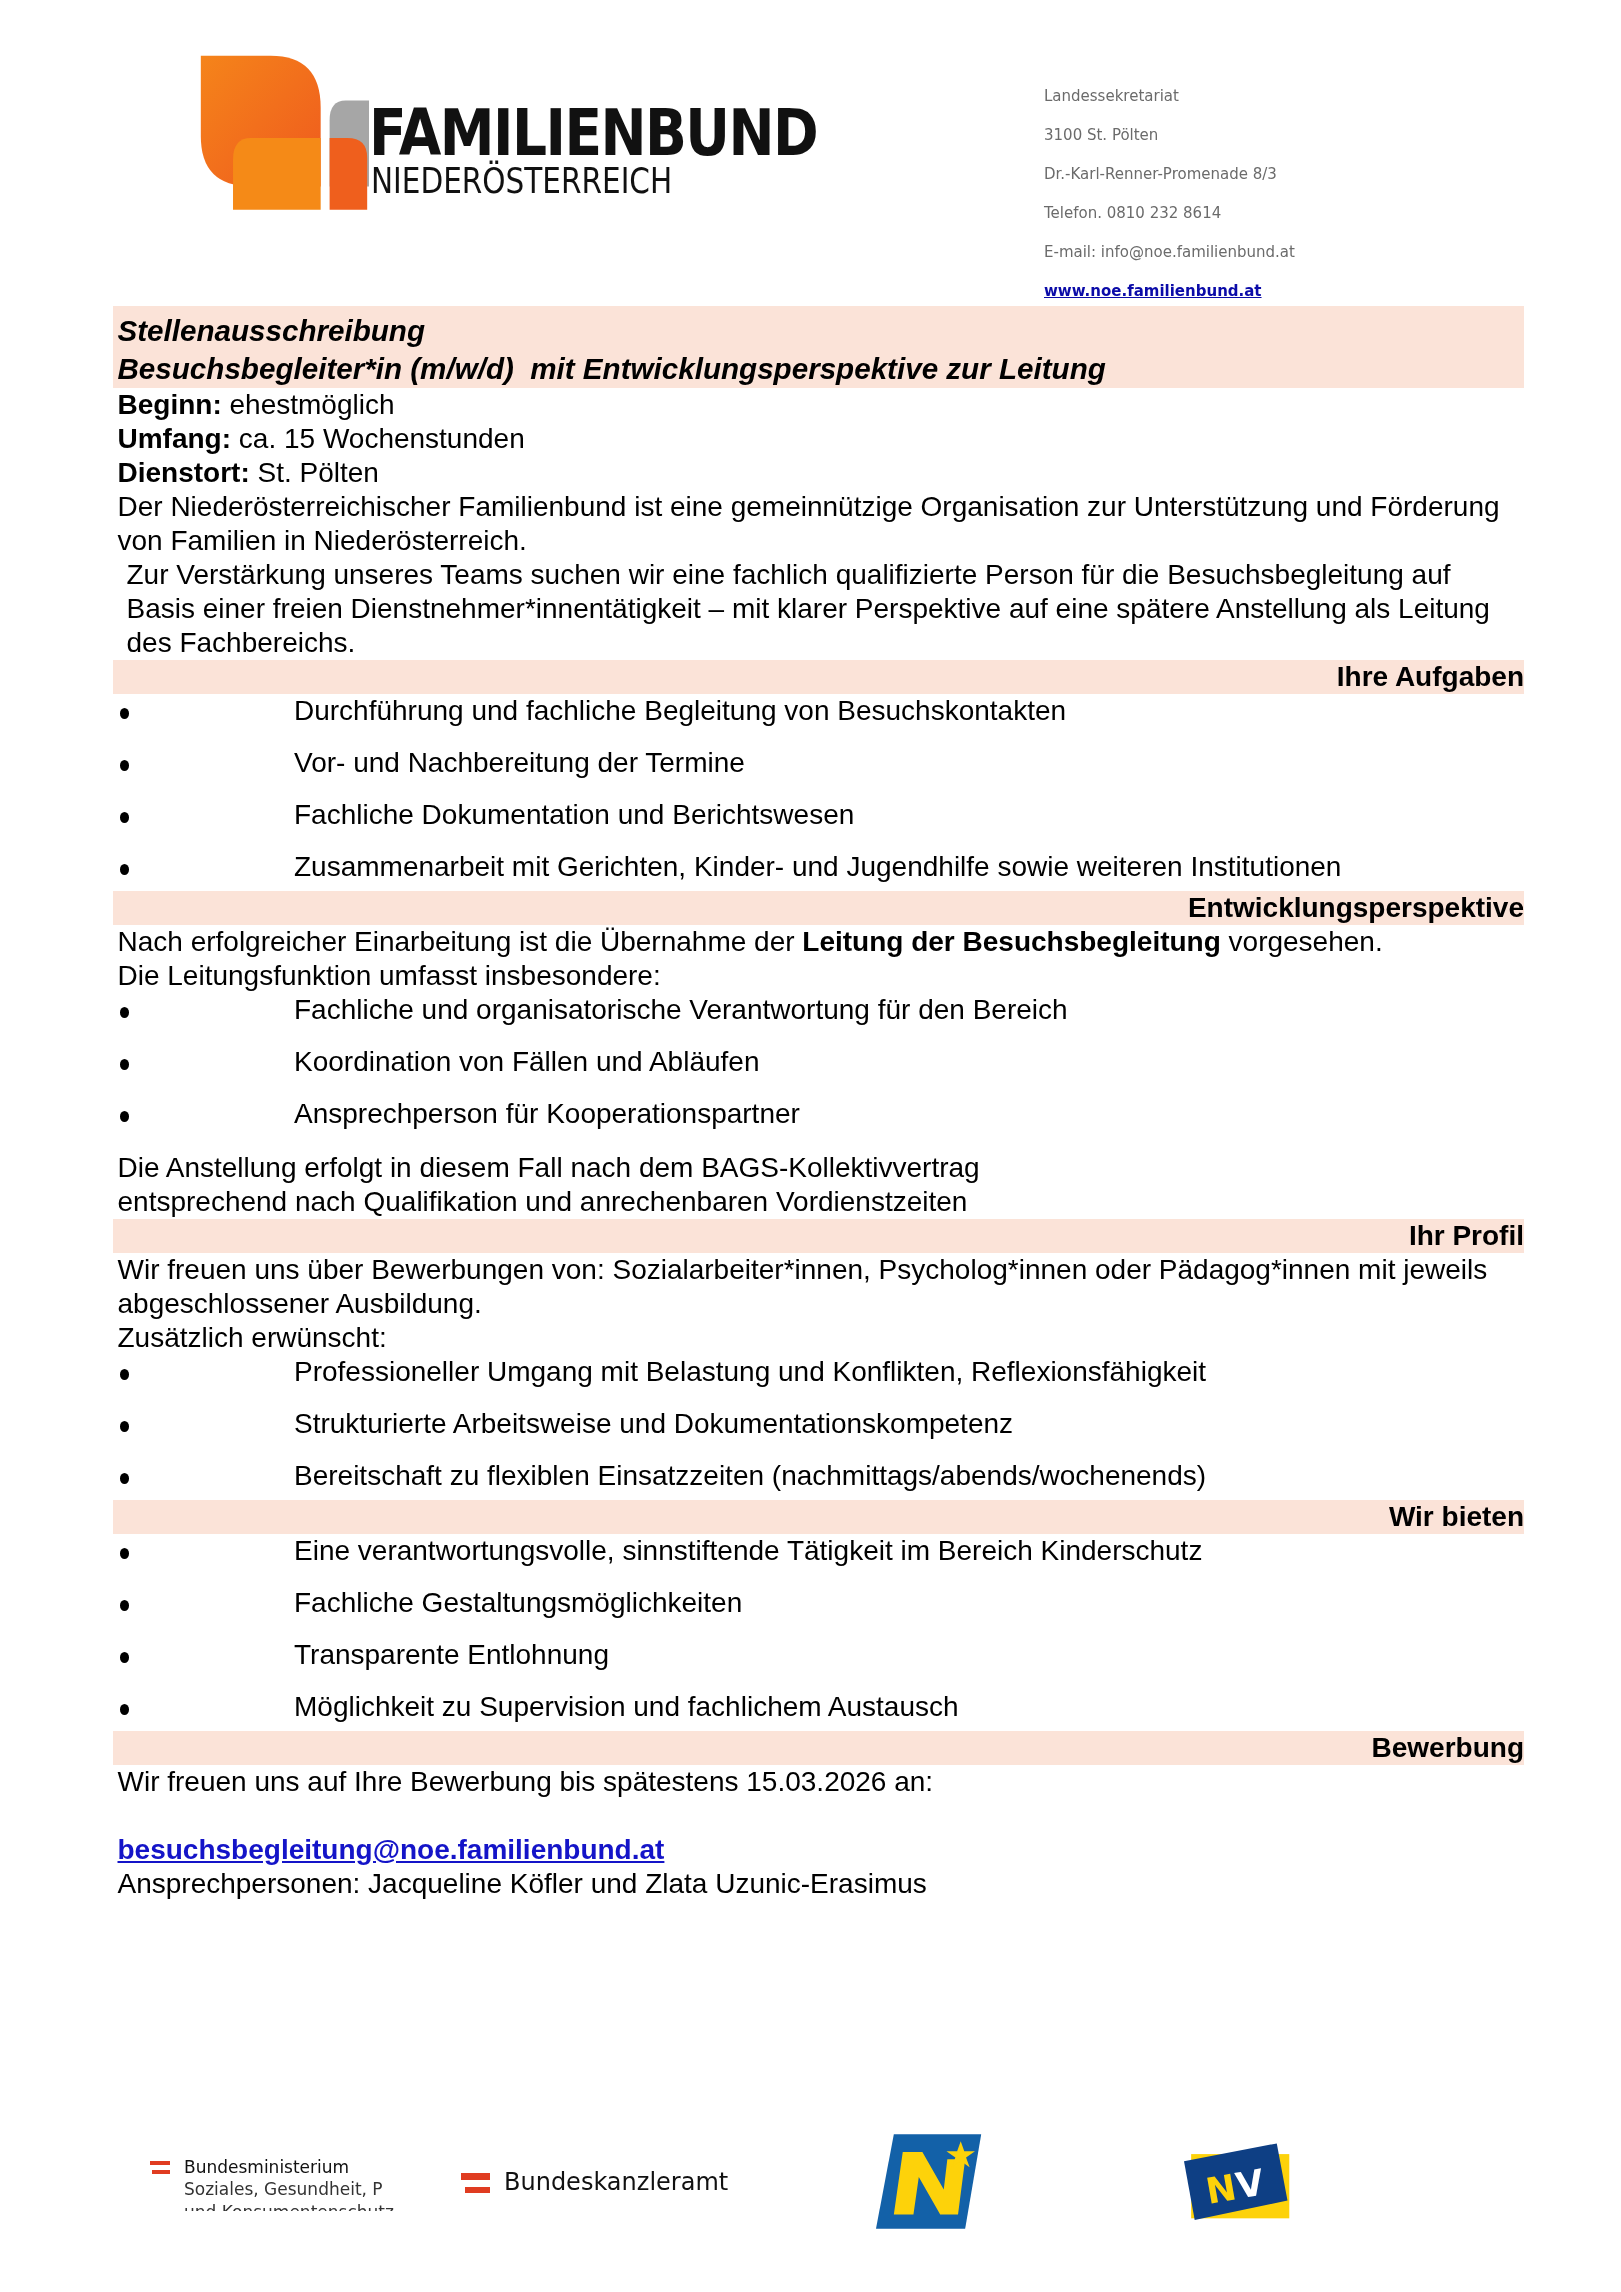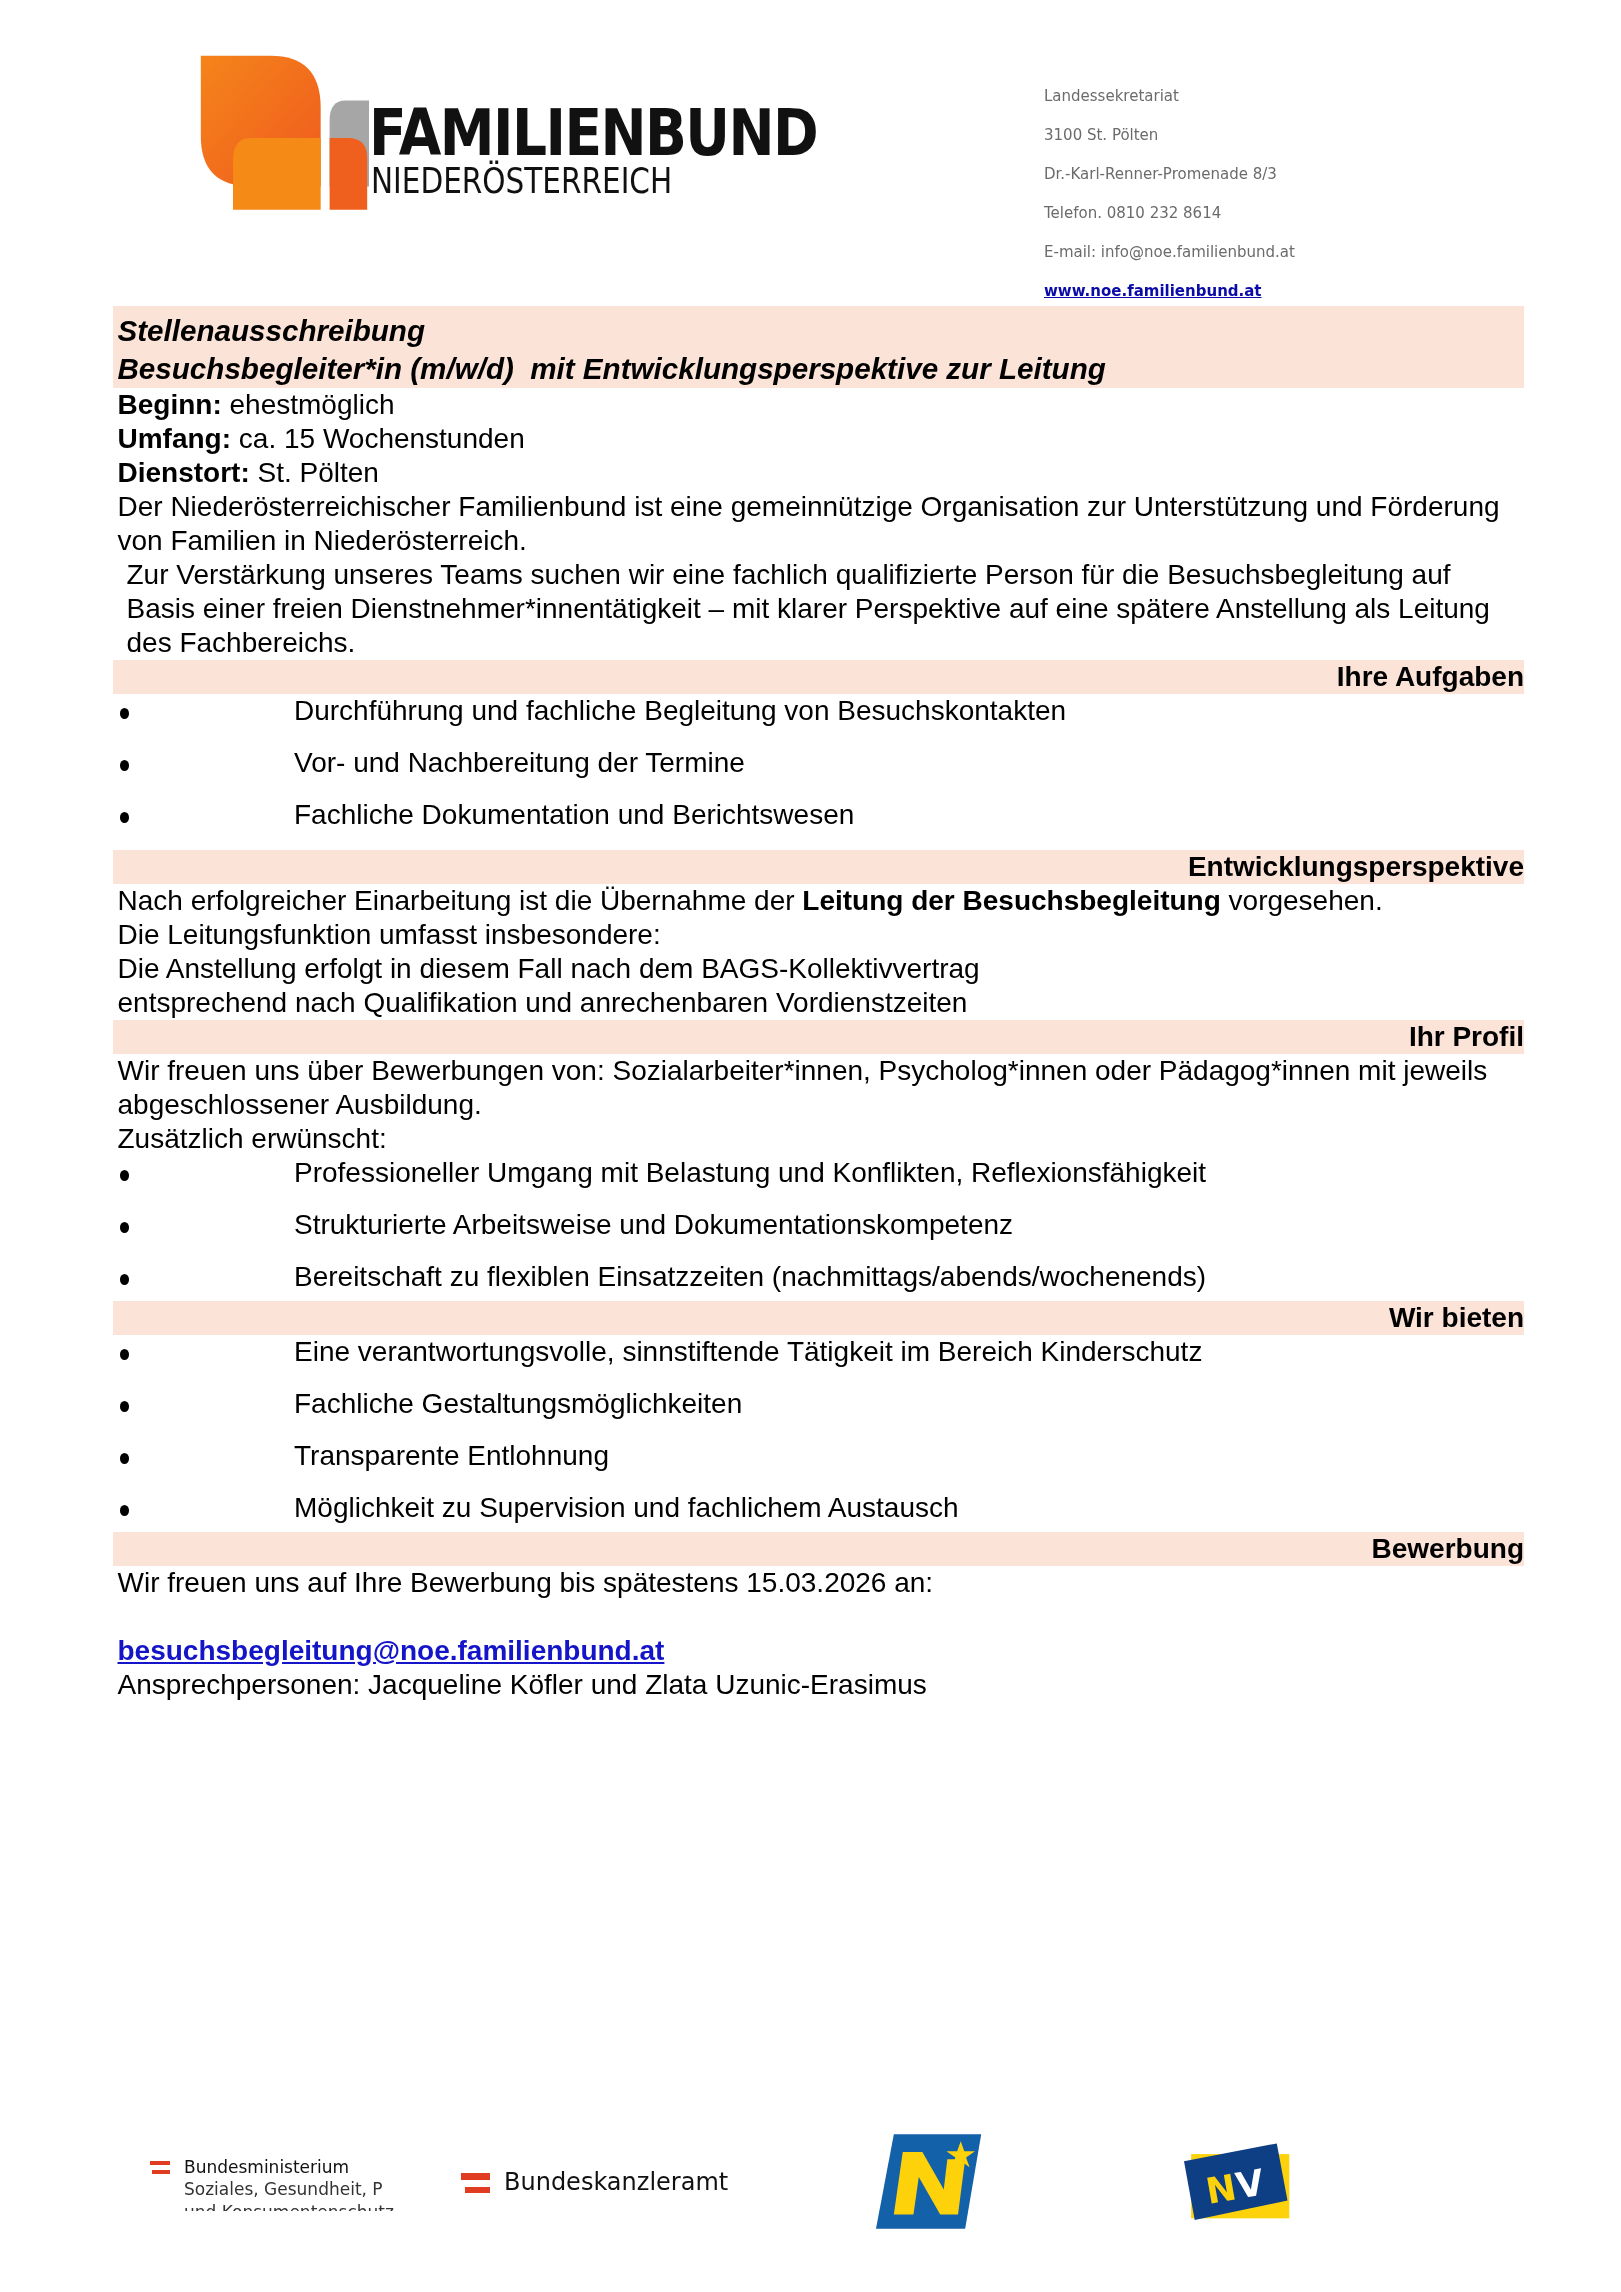--- a/index.html
+++ b/index.html
@@ -84,25 +84,31 @@
   <div class="p"><span class="b">Dienstort:</span><span> St. Pölten</span></div>
 
   <div class="p" style="width:1406px;">Der Niederösterreichischer Familienbund ist eine gemeinnützige Organisation zur Unterstützung und Förderung von Familien in Niederösterreich.</div>
   <div class="p" style="width:1379px;margin-left:9px;">Zur Verstärkung unseres Teams suchen wir eine fachlich qualifizierte Person für die Besuchsbegleitung auf Basis einer freien Dienstnehmer*innentätigkeit – mit klarer Perspektive auf eine spätere Anstellung als Leitung des Fachbereichs.</div>
 
   <div class="band h">Ihre Aufgaben</div>
   <ul class="bullets">
     <li><span class="dot"></span><span>Durchführung und fachliche Begleitung von Besuchskontakten</span></li>
     <li><span class="dot"></span><span>Vor- und Nachbereitung der Termine</span></li>
     <li><span class="dot"></span><span>Fachliche Dokumentation und Berichtswesen</span></li>
+    <li style="height:41px;"><span class="dot"></span><span>Zusammenarbeit mit Gerichten, Kinder- und Jugendhilfe sowie weiteren Institutionen</span></li>
   </ul>
 
   <div class="band h">Entwicklungsperspektive</div>
   <div class="p"><span>Nach erfolgreicher Einarbeitung ist die Übernahme der </span><span class="b">Leitung der Besuchsbegleitung</span><span> vorgesehen.</span></div>
   <div class="p">Die Leitungsfunktion umfasst insbesondere:</div>
+  <ul class="bullets">
+    <li><span class="dot"></span><span>Fachliche und organisatorische Verantwortung für den Bereich</span></li>
+    <li><span class="dot"></span><span>Koordination von Fällen und Abläufen</span></li>
+    <li style="height:54px;"><span class="dot"></span><span>Ansprechperson für Kooperationspartner</span></li>
+  </ul>
   <div class="p">Die Anstellung erfolgt in diesem Fall nach dem BAGS-Kollektivvertrag</div>
   <div class="p">entsprechend nach Qualifikation und anrechenbaren Vordienstzeiten</div>
 
   <div class="band h">Ihr Profil</div>
   <div class="p" style="width:1397px;">Wir freuen uns über Bewerbungen von: Sozialarbeiter*innen, Psycholog*innen oder Pädagog*innen mit jeweils abgeschlossener Ausbildung.</div>
   <div class="p">Zusätzlich erwünscht:</div>
   <ul class="bullets">
     <li><span class="dot"></span><span>Professioneller Umgang mit Belastung und Konflikten, Reflexionsfähigkeit</span></li>
     <li><span class="dot"></span><span>Strukturierte Arbeitsweise und Dokumentationskompetenz</span></li>
     <li style="height:41px;"><span class="dot"></span><span>Bereitschaft zu flexiblen Einsatzzeiten (nachmittags/abends/wochenends)</span></li>

